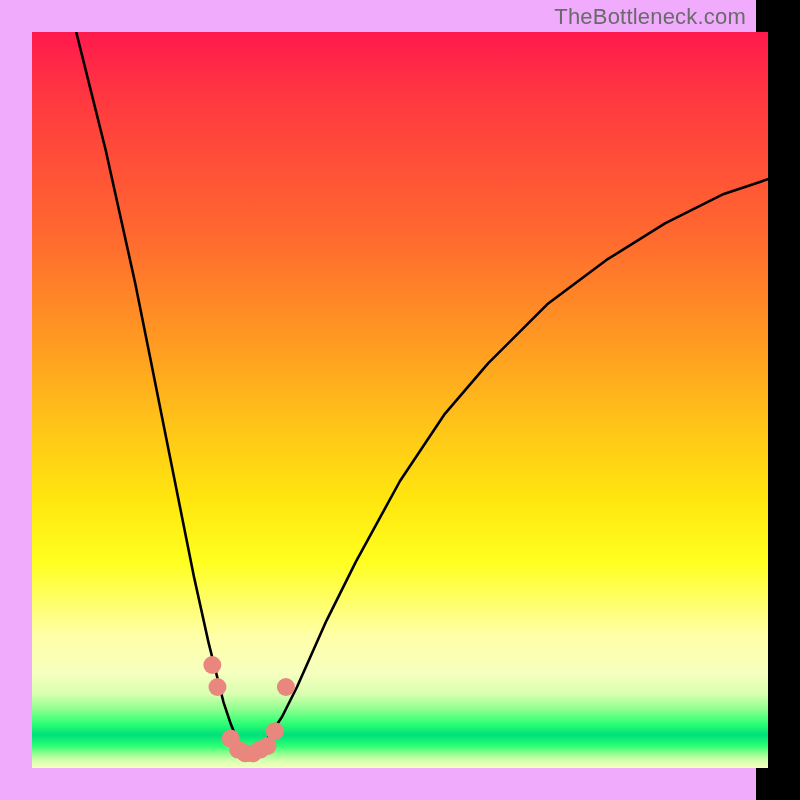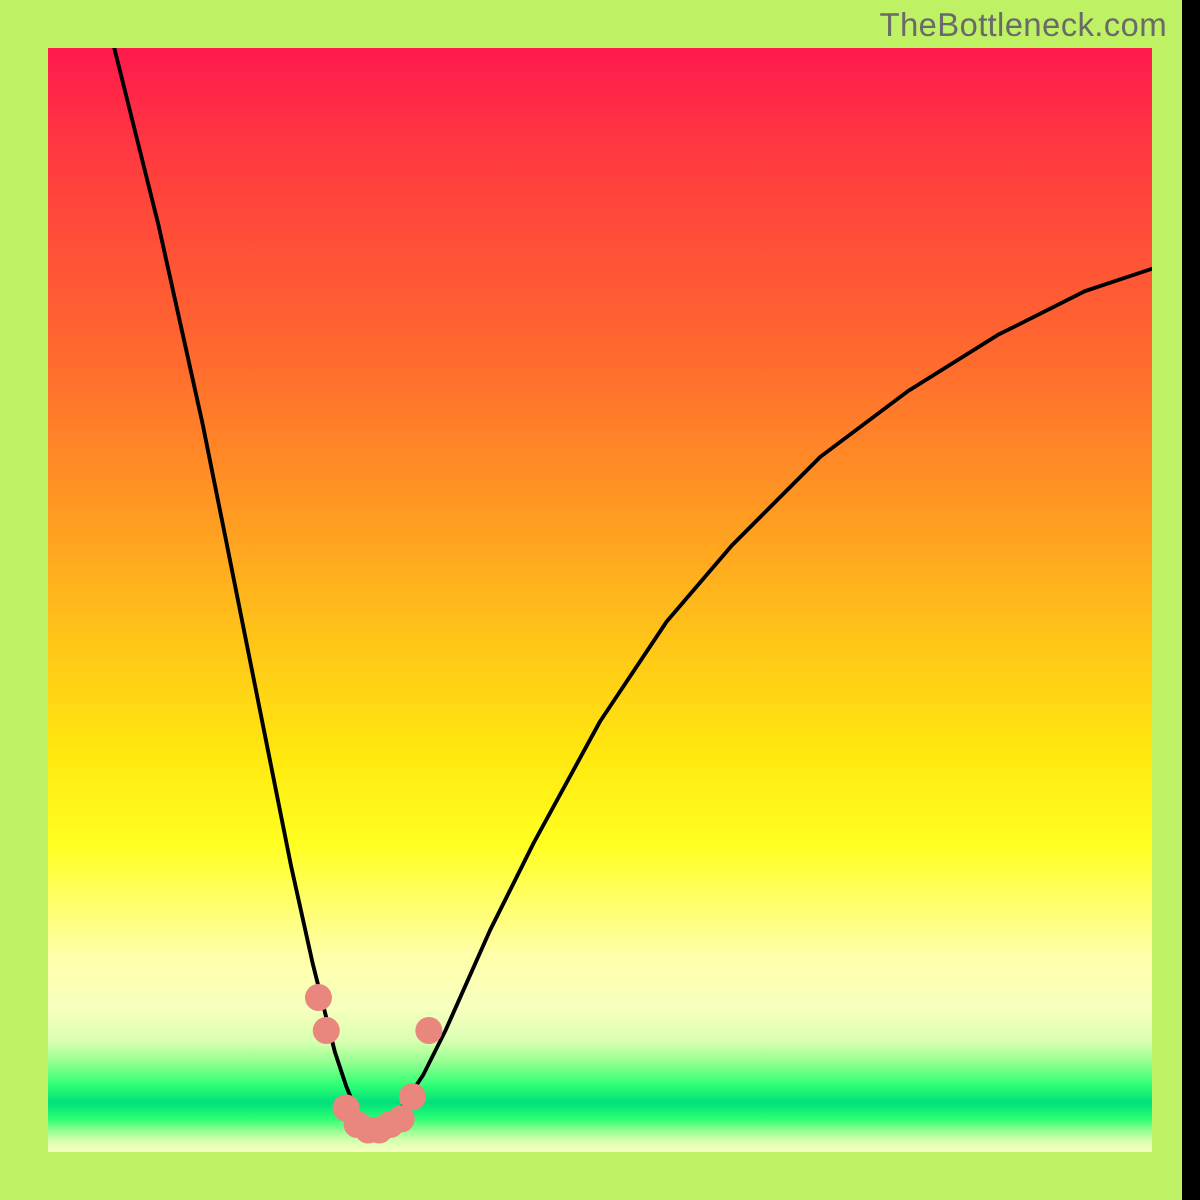--- a/index.html
+++ b/index.html
@@ -8,22 +8,21 @@
     width: 800px;
     height: 800px;
     background: #000;
     overflow: hidden;
     font-family: Arial, Helvetica, sans-serif;
   }
   .outer {
     position: relative;
     width: 756px;
     height: 800px;
-    background: #bef264;
-    padding-left: 32px;
+    background: #f0abfc;
   }
   .watermark {
     position: absolute;
     top: 4px;
     right: 10px;
     color: #6a6a6a;
     font-size: 22px;
     letter-spacing: 0.2px;
     z-index: 20;
   }

